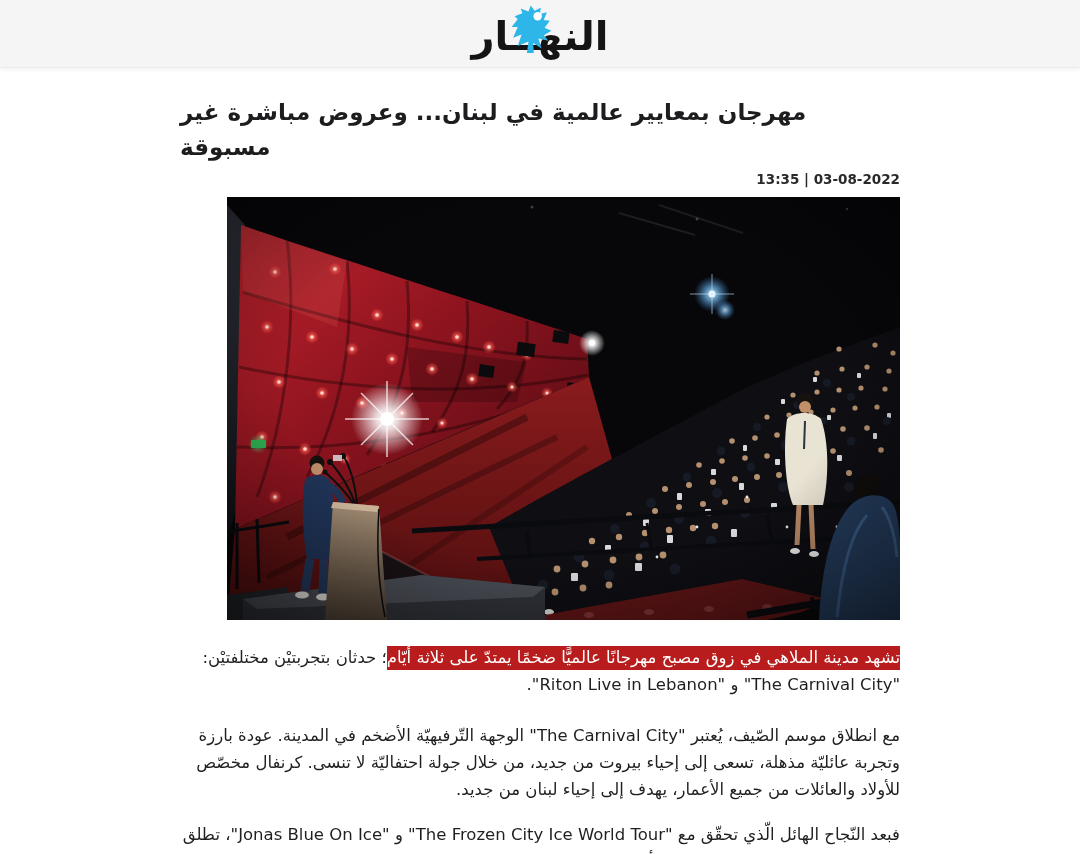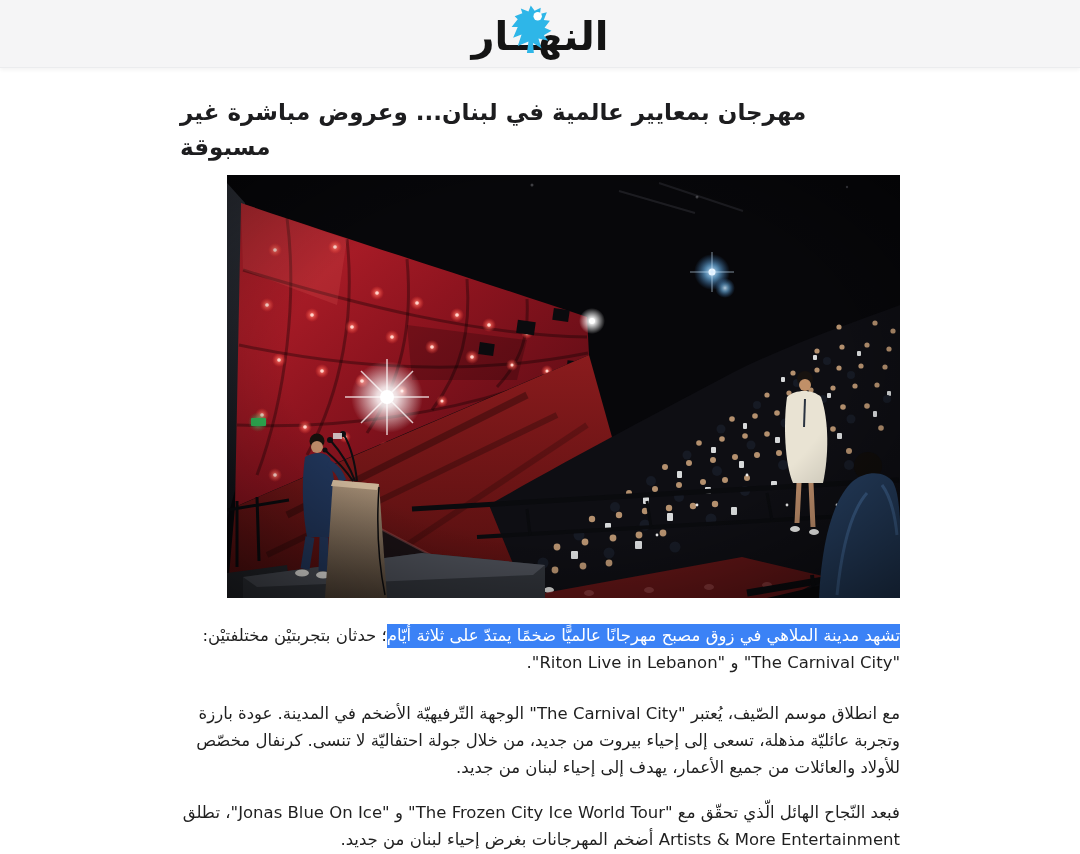--- a/index.html
+++ b/index.html
@@ -19,37 +19,38 @@
     text-align:left; margin-top:27px; }
   .timestamp { direction:ltr; text-align:right; font-size:13.5px; font-weight:bold;
     color:#2a2a2a; margin-top:6px; line-height:16px; }
 
   figure.photo { width:673px; height:423px; margin-top:10px; margin-left:auto; margin-right:0;
     display:block; background:#07070a; }
   figure.photo svg { display:block; }
 
   p.body { font-size:16.5px; line-height:27px; color:#1f1f1f; text-align:right; margin-top:24px; }
   p.body.tight { margin-top:18px; }
-  mark.sel { background:#3b82f6; color:#ffffff; padding:2px 0 3px; }
+  mark.sel { background:#b91c1c; color:#ffffff; padding:2px 0 3px; }
 </style>
 </head>
 <body>
 
 <header class="site-header">
   <div class="logo">
     <svg class="cedar" width="46" height="52" viewBox="0 0 60 64">
       <path fill="#2eb6e8" d="M30,62 L26,62 L28,47 L14,53 L19,38 L8,42 L14,28 L6,28 L14,18 L10,14 L20,10 L18,4 L28,8 L31,0 L36,7 L44,3 L43,11 L52,9 L48,19 L56,20 L49,29 L58,33 L48,39 L54,46 L41,43 L45,56 L34,49 L35,62 Z"></path>
       <circle cx="40" cy="14" r="5.5" fill="#ffffff"></circle>
     </svg>
     <span class="logo-text">النهــار</span>
   </div>
 </header>
 
 <main>
   <h1 class="title">مهرجان بمعايير عالمية في لبنان... وعروض مباشرة غير مسبوقة</h1>
+  <div class="timestamp">13:35 | 03-08-2022</div>
 
   <figure class="photo">
     <svg width="673" height="423" viewBox="0 0 673 423">
       <defs>
         <radialGradient id="spot">
             <stop offset="0%" stop-color="#ffffff"></stop>
             <stop offset="28%" stop-color="#ffffff" stop-opacity=".85"></stop>
             <stop offset="100%" stop-color="#ffffff" stop-opacity="0"></stop>
           </radialGradient>
         <radialGradient id="bluelamp">

